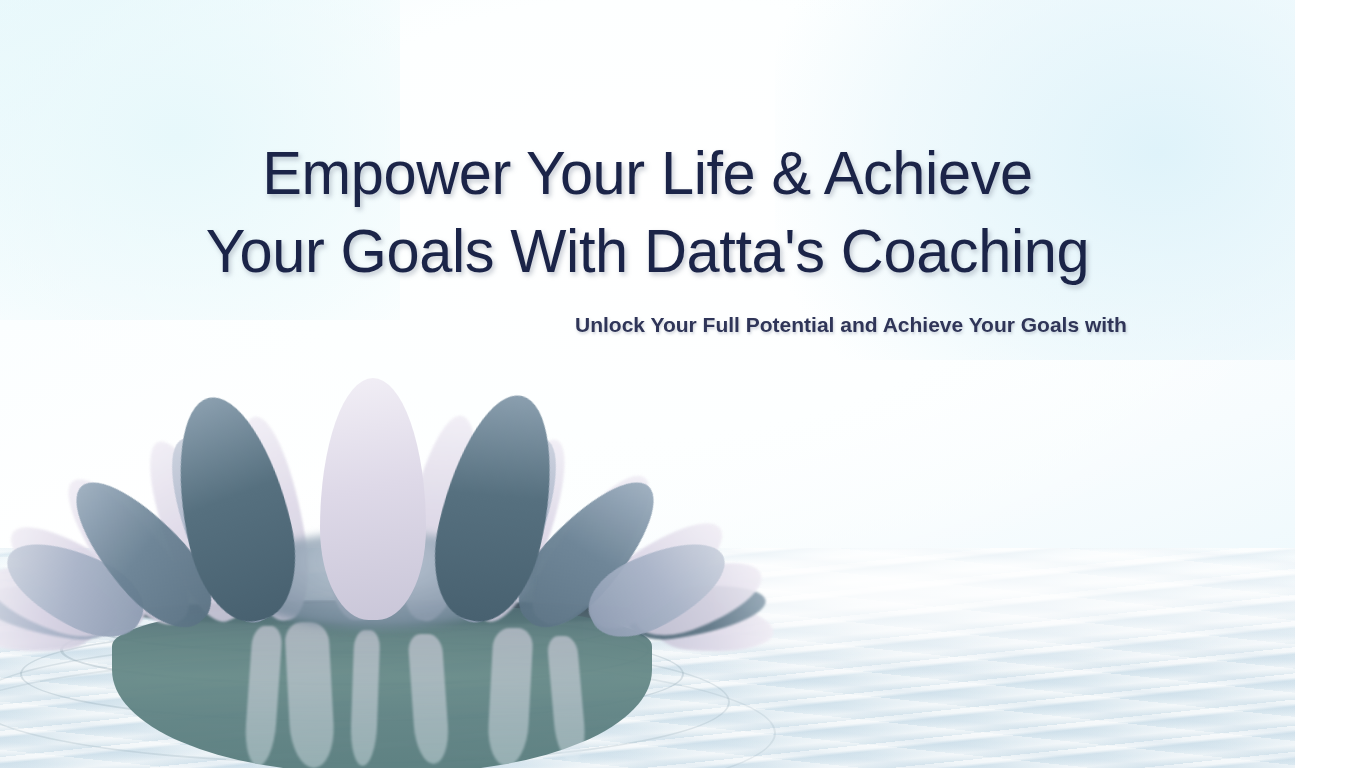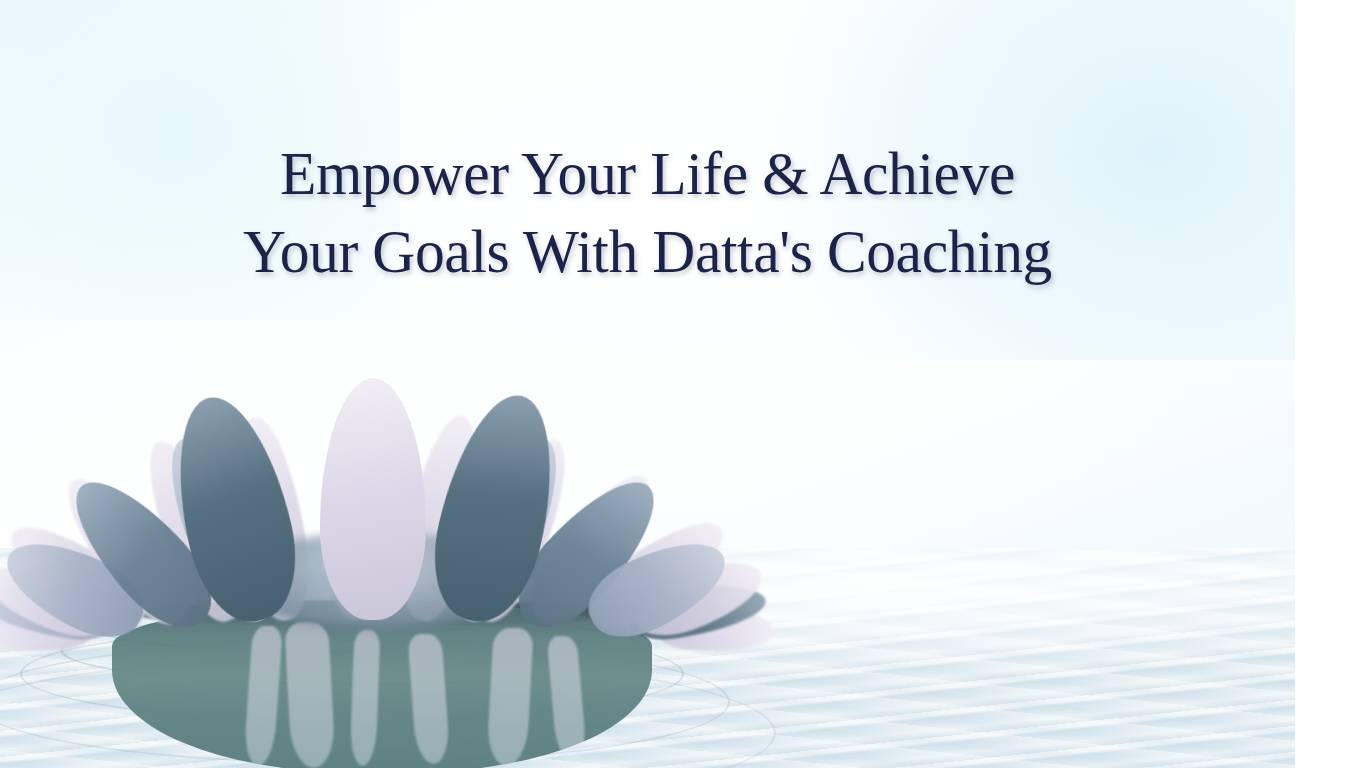--- a/index.html
+++ b/index.html
@@ -10,21 +10,21 @@
     height: 768px;
     overflow: hidden;
     background: #ffffff;
   }
 
   #stage {
     position: relative;
     width: 1295px;
     height: 768px;
     overflow: hidden;
-    font-family: Liberation Serif, serif;
+    font-family: Liberation Sans, sans-serif;
   }
 
   
   .bg-base {
     position: absolute;
     inset: 0;
     background:
       radial-gradient(ellipse 900px 520px at 50% 28%, #ffffff 0%, #fdffff 42%, rgba(255,255,255,0) 74%),
       linear-gradient(160deg, #eaf9fc 0%, #fbfeff 26%, #ffffff 48%, #f7fcfe 70%, #e6f6fb 100%);
   }
@@ -258,15 +258,16 @@
         <div class="petal" style="left: 340px; width: 104px; height: 230px; transform: rotate(13deg); background: linear-gradient(172deg, rgb(142, 162, 178) 0%, rgb(86, 112, 127) 45%, rgb(71, 96, 111) 100%); opacity: 1; filter: blur(0.5px);"></div>
       </div>
   </div>
 
   <h1 class="headline">
     <span class="hl-line">Empower Your Life &amp; Achieve</span>
     <span class="hl-line">Your Goals With Datta's Coaching</span>
   </h1>
 
   <p class="subtitle">
+    <span class="sub-line">Unlock Your Full Potential and Achieve Your Goals with</span>
   </p>
 
 </div>
 
 </body></html>

